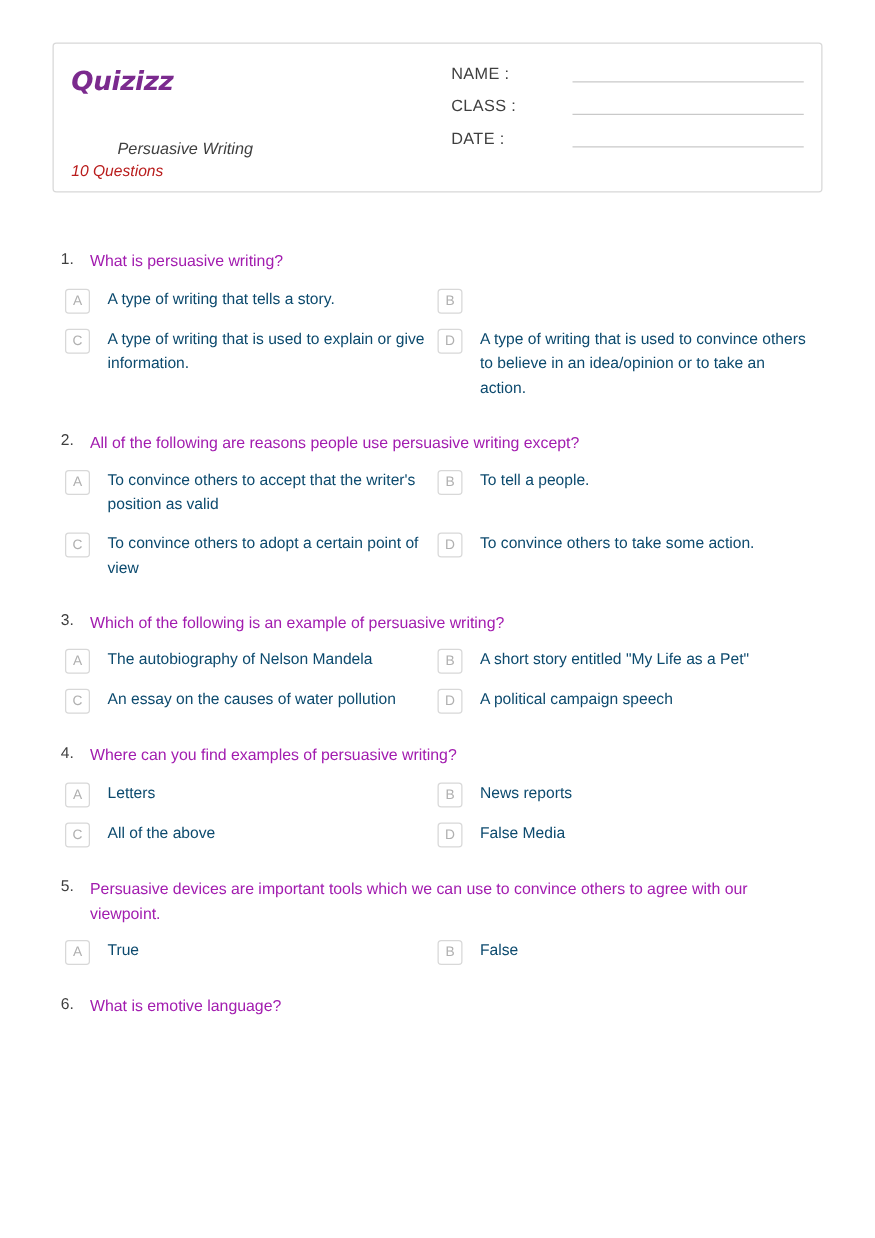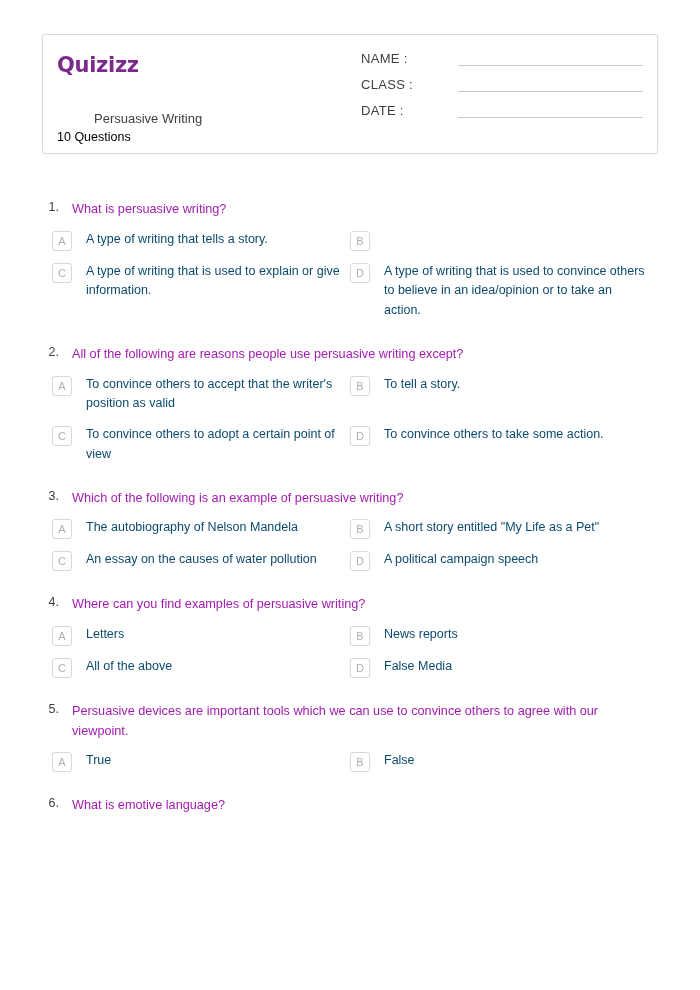--- a/index.html
+++ b/index.html
@@ -29,38 +29,39 @@
     top: 34px;
     width: 616px;
     height: 120px;
     border: 1px solid #d8d8d8;
     border-radius: 3px;
     display: flex;
   }
   .header-left {
     width: 310px;
     padding: 18px 0 0 14px;
+    font-style: italic;
   }
   .brand {
     font-size: 21px;
     font-weight: bold;
     color: #7b2a8e;
     letter-spacing: -0.3px;
     font-family: "DejaVu Sans", sans-serif;
   }
   .quiz-title {
     margin-top: 34px;
     font-size: 13px;
     color: #3f3f3f;
     margin-left: 37px;
   }
   .quiz-count {
     margin-top: 4px;
     font-size: 12.5px;
-    color: #000000;
+    color: #b91c1c;
   }
   .header-right {
     flex: 1;
     padding: 16px 14px 0 8px;
   }
   .field-row {
     display: flex;
     align-items: flex-end;
     margin-bottom: 11px;
     gap: 35px;
@@ -197,21 +198,21 @@
           <div class="q-num">2.</div>
           <div class="q-text">All of the following are reasons people use persuasive writing except?</div>
         </div>
         <div class="options">
           <div class="option opt-left">
             <div class="opt-letter">A</div>
             <div class="opt-text">To convince others to accept that the writer's position as valid</div>
           </div>
           <div class="option">
             <div class="opt-letter">B</div>
-            <div class="opt-text">To tell a story.</div>
+            <div class="opt-text">To tell a people.</div>
           </div>
           <div class="option opt-left">
             <div class="opt-letter">C</div>
             <div class="opt-text">To convince others to adopt a certain point of view</div>
           </div>
           <div class="option">
             <div class="opt-letter">D</div>
             <div class="opt-text">To convince others to take some action.</div>
           </div>
         </div>

